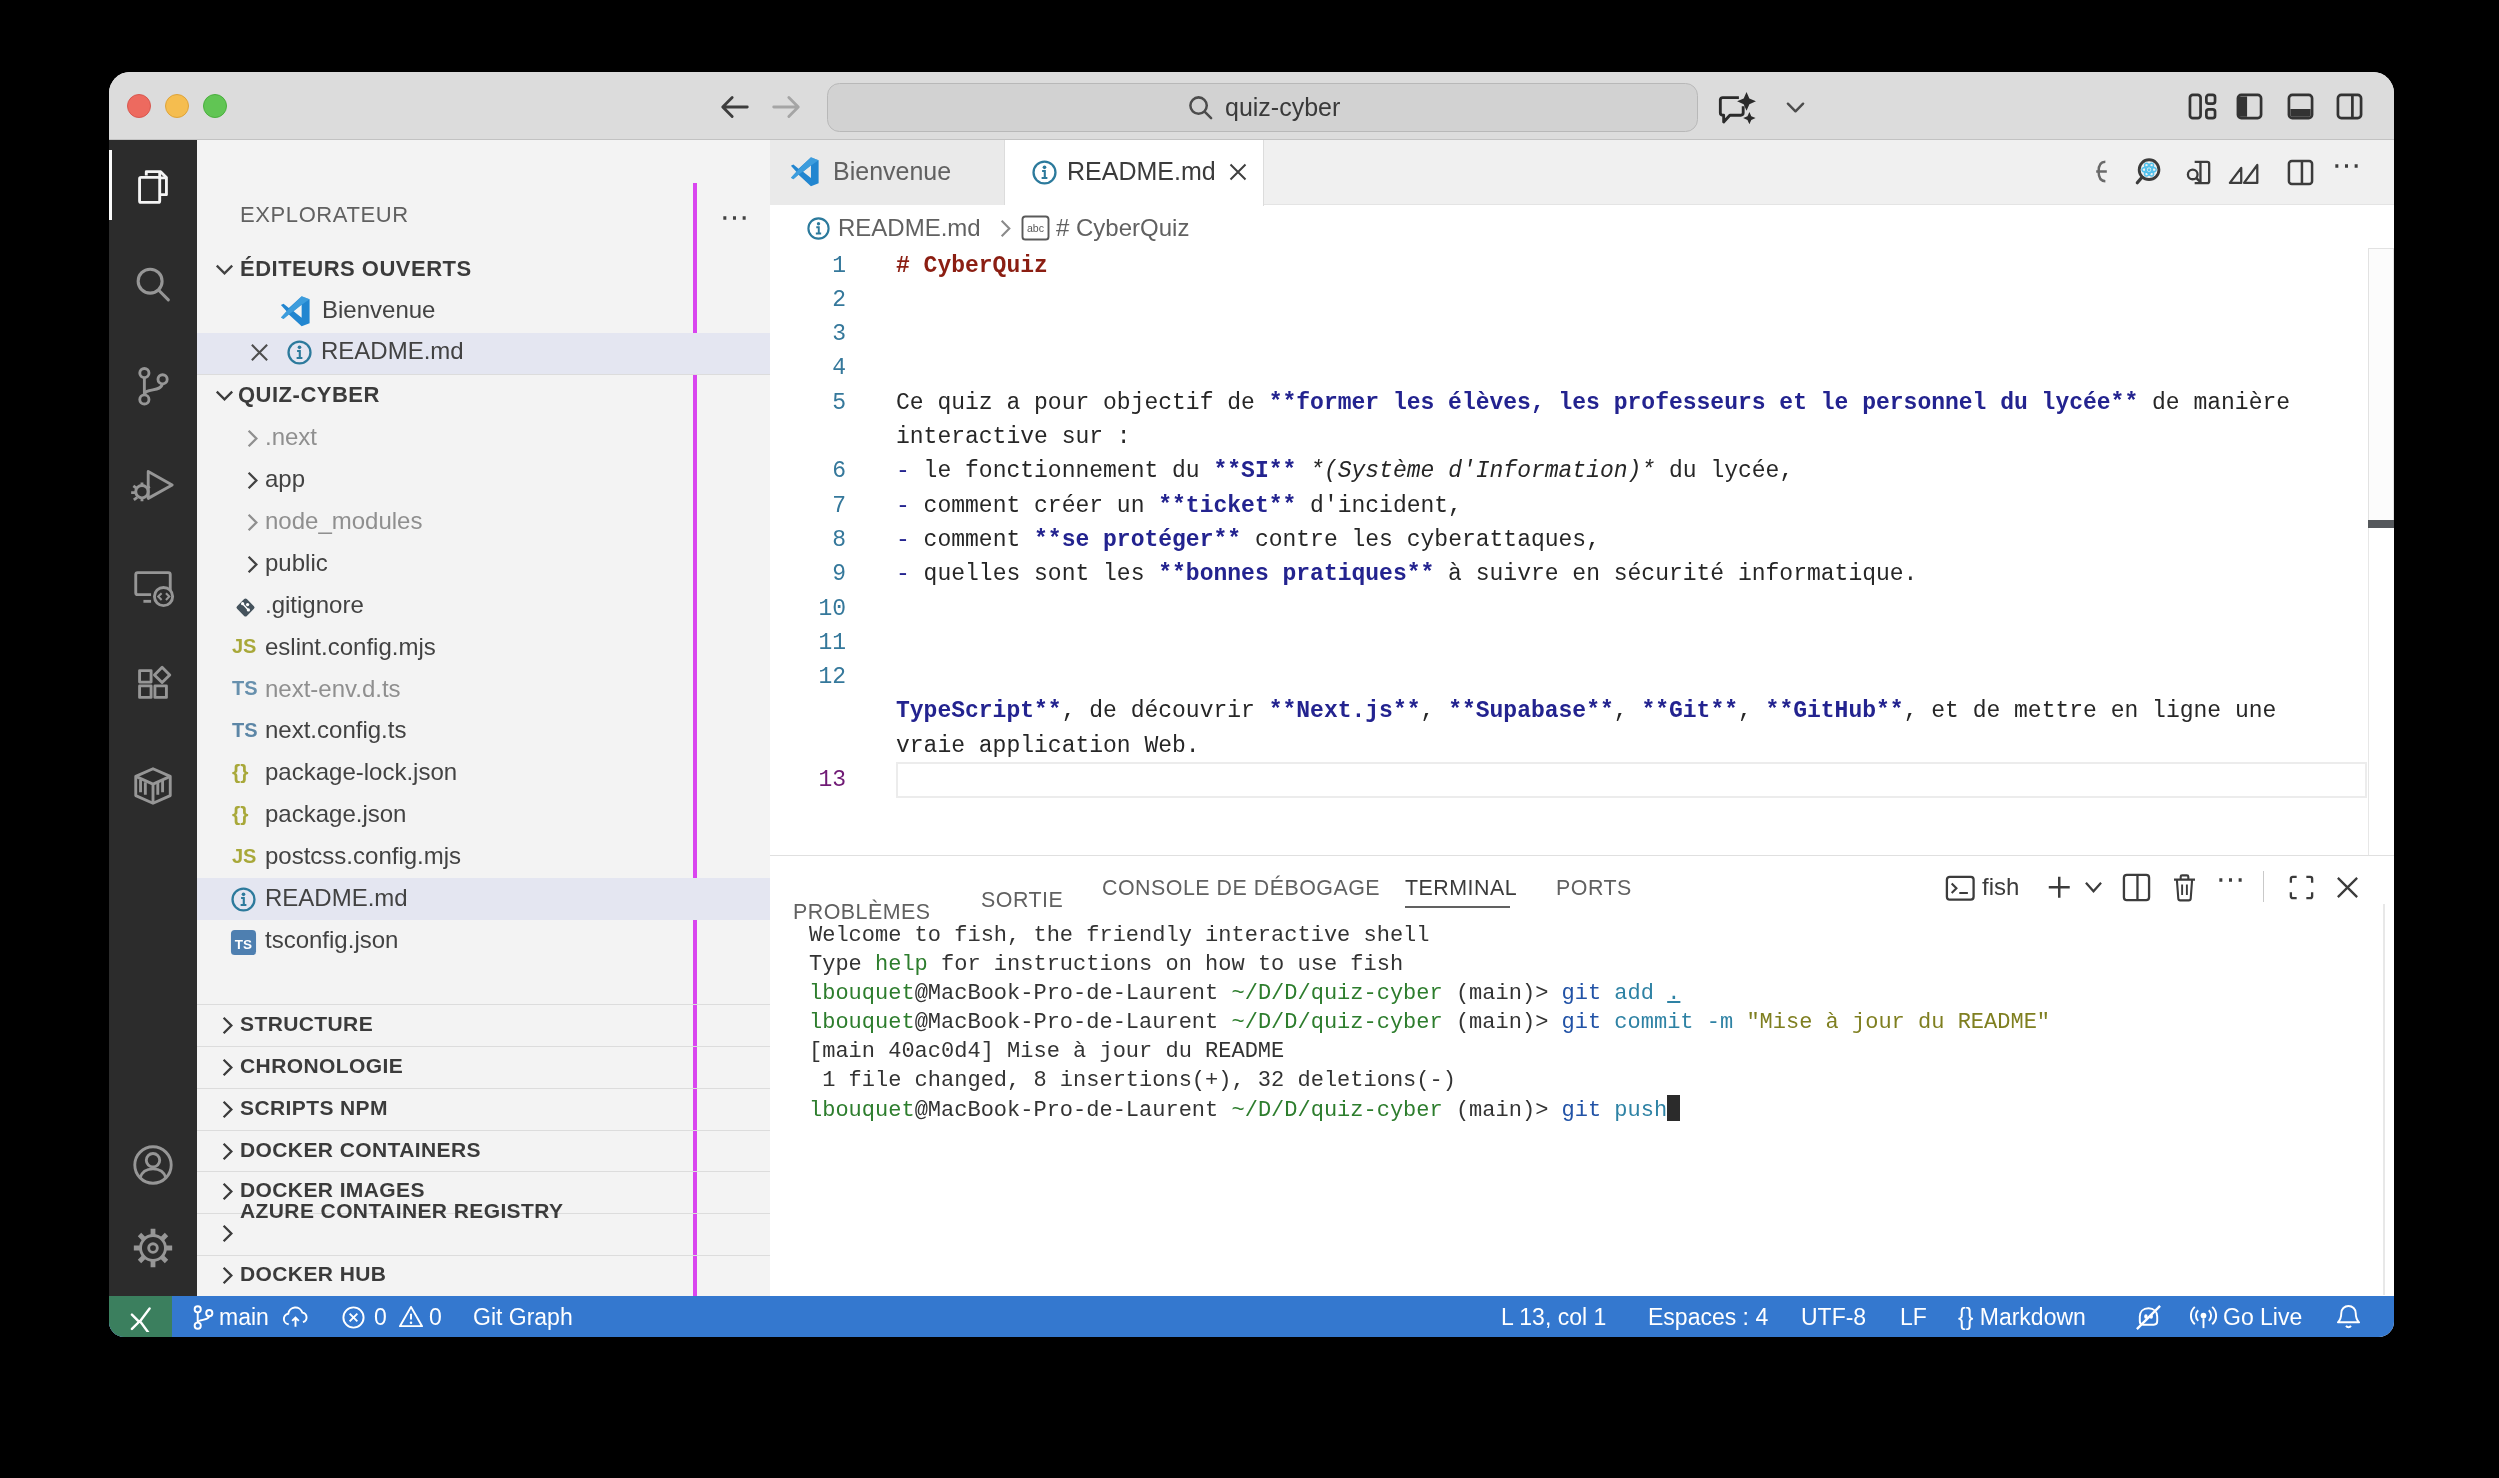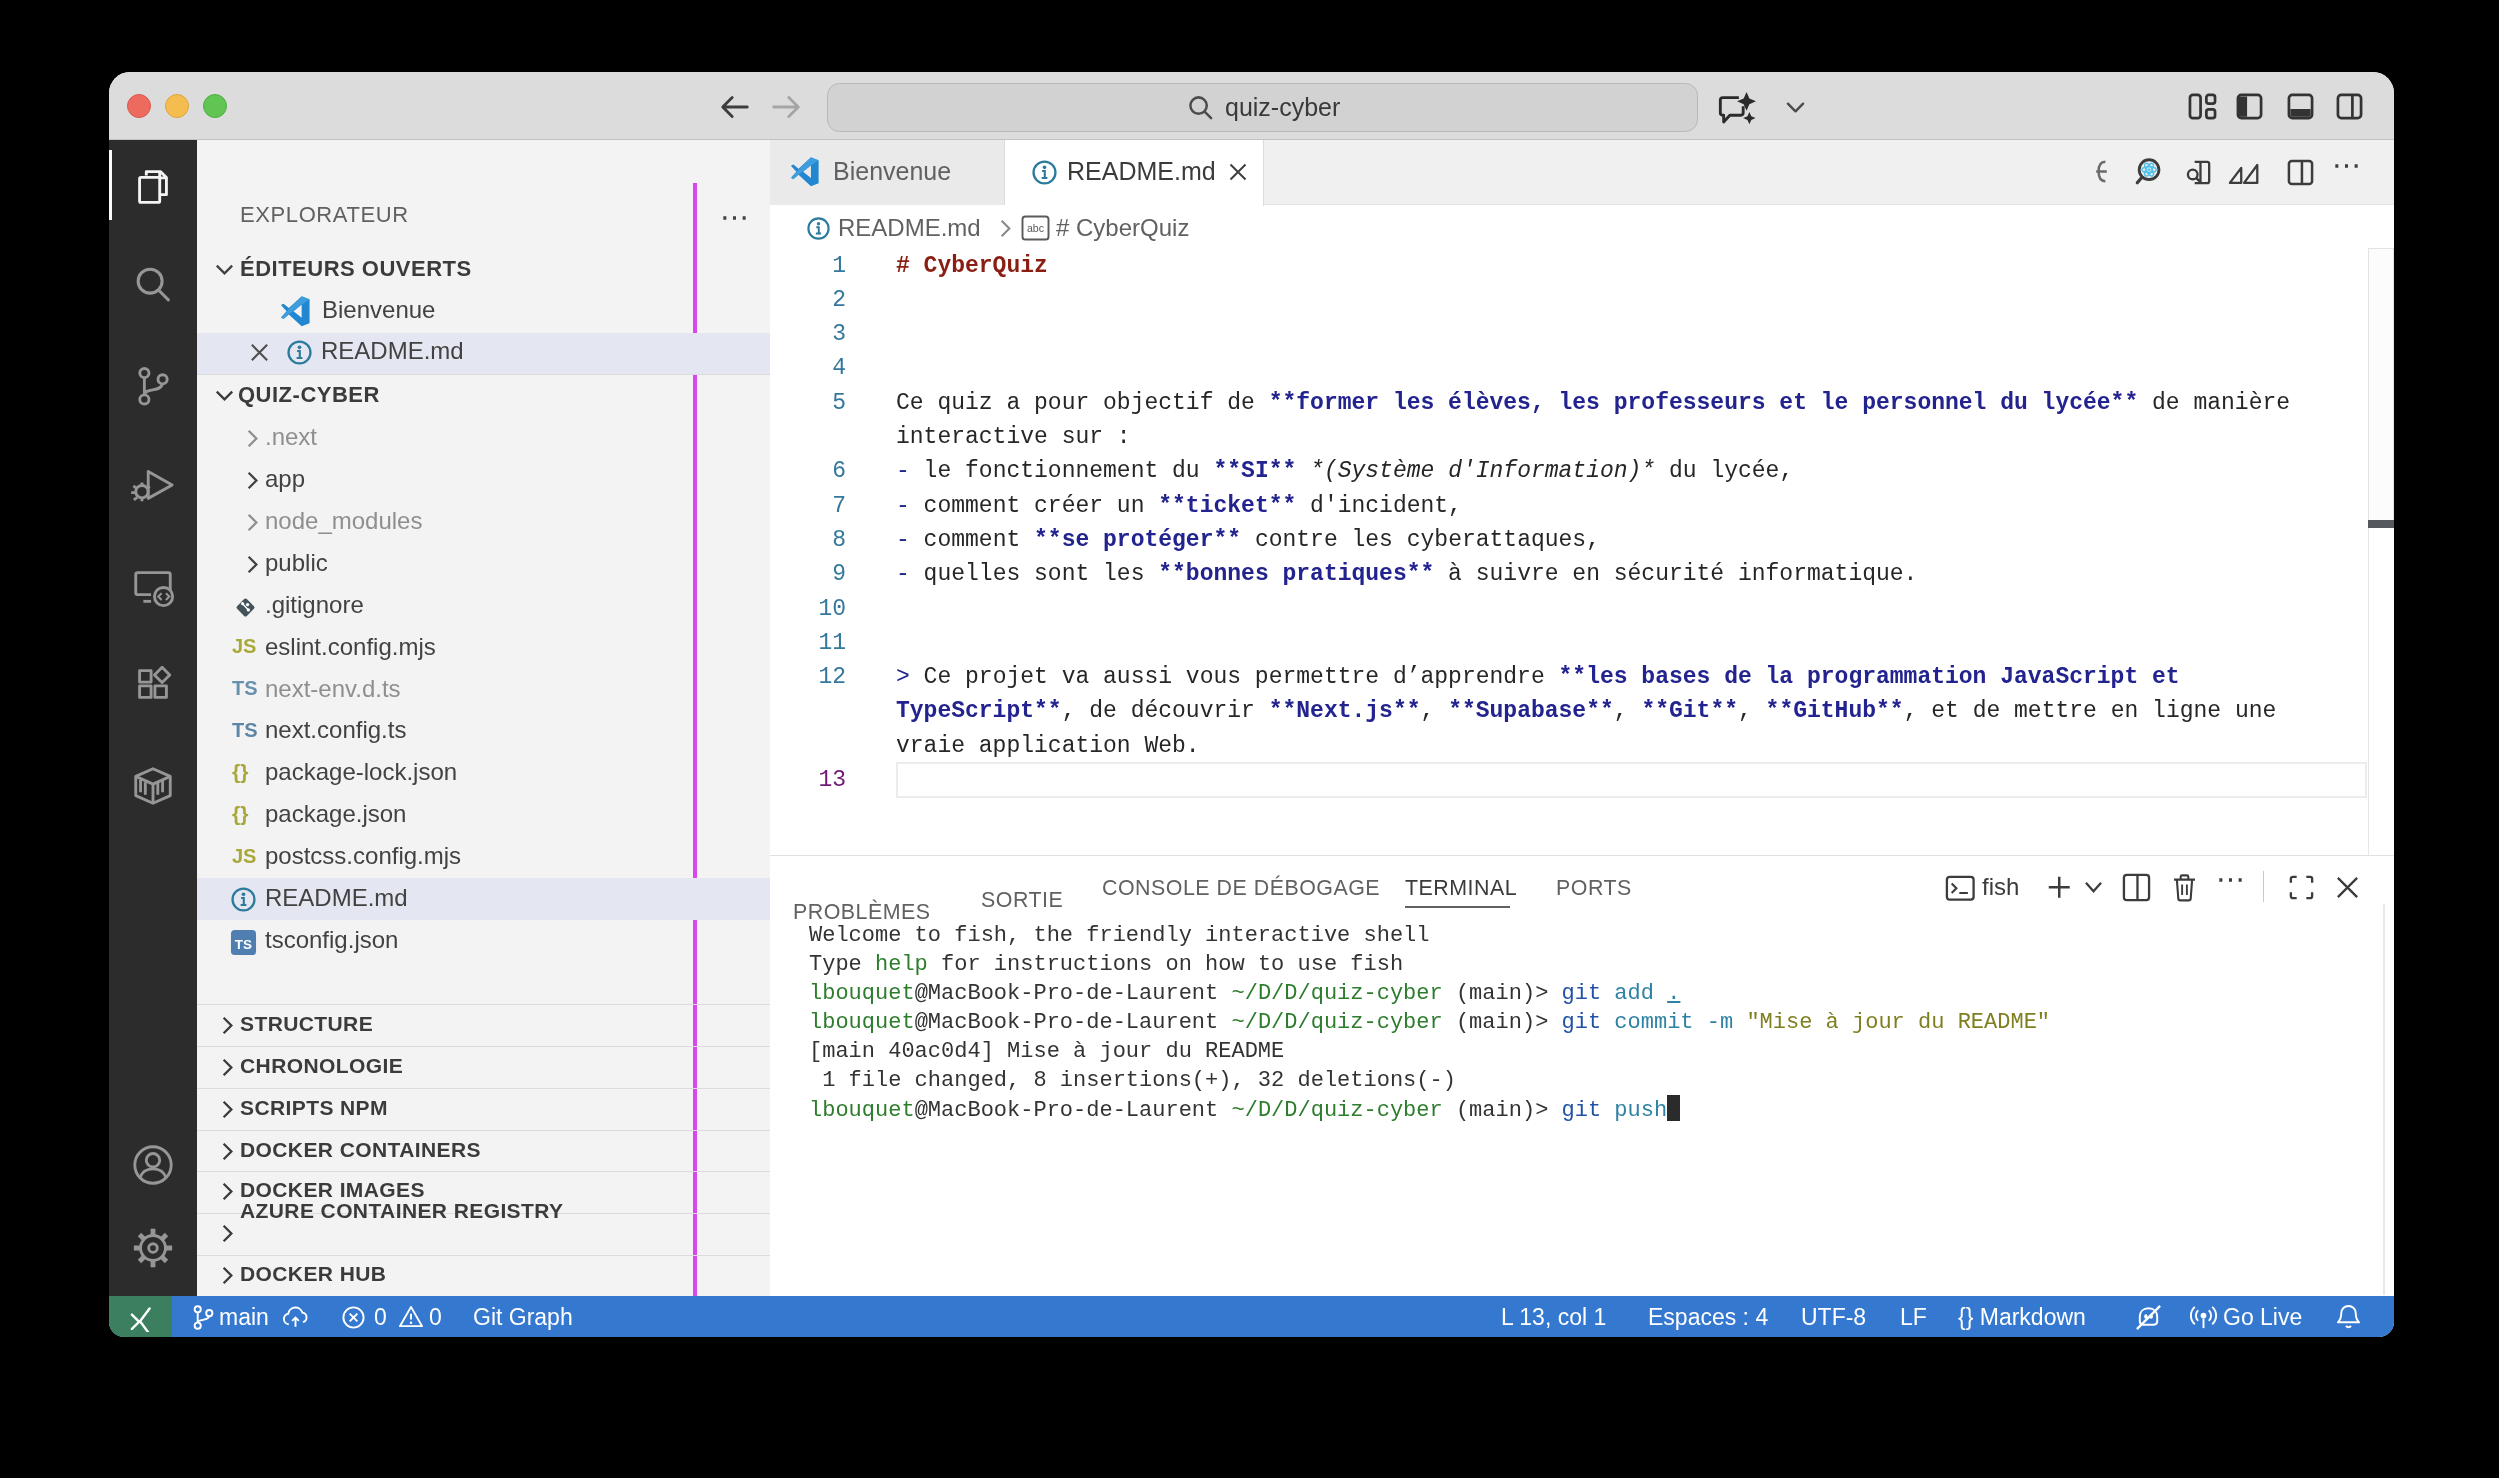--- a/index.html
+++ b/index.html
@@ -372,21 +372,20 @@
     <div class="lnum" style="top:486px;">11</div>
     <div class="lnum" style="top:520px;">12</div>
     <div class="lnum" style="top:623px;color:#701a75;">13</div>
     <div class="eline" style="top:109px;"><span style="color:#8b1e12;font-weight:bold;"># CyberQuiz</span></div>
     <div class="eline" style="top:246px;">Ce quiz a pour objectif de <span class="mdb">**former les élèves, les professeurs et le personnel du lycée**</span> de manière</div>
     <div class="eline" style="top:280px;">interactive sur :</div>
     <div class="eline" style="top:314px;"><span class="mdp">-</span> le fonctionnement du <span class="mdb">**SI**</span> <span class="mdi">*(Système d'Information)*</span> du lycée,</div>
     <div class="eline" style="top:383px;"><span class="mdp">-</span> comment <span class="mdb">**se protéger**</span> contre les cyberattaques,</div>
     <div class="eline" style="top:349px;"><span class="mdp">-</span> comment créer un <span class="mdb">**ticket**</span> d'incident,</div>
     <div class="eline" style="top:417px;"><span class="mdp">-</span> quelles sont les <span class="mdb">**bonnes pratiques**</span> à suivre en sécurité informatique.</div>
-    <div class="eline" style="top:520px;"><span class="mdp">&gt;</span> Ce projet va aussi vous permettre d’apprendre <span class="mdb">**les bases de la programmation JavaScript et</span></div>
     <div class="eline" style="top:554px;"><span class="mdb">TypeScript**</span>, de découvrir <span class="mdb">**Next.js**</span>, <span class="mdb">**Supabase**</span>, <span class="mdb">**Git**</span>, <span class="mdb">**GitHub**</span>, et de mettre en ligne une</div>
     <div class="eline" style="top:589px;">vraie application Web.</div>
     <div class="abs" style="left:1598px;top:110px;width:1px;height:606px;background:#e7e7e7;"></div>
     <div class="abs" style="left:1598px;top:108px;width:26px;height:276px;background:#fcfcfc;border:1px solid #e2e2e2;"></div>
     <div class="abs" style="left:1598px;top:380px;width:26px;height:7.6px;background:#55585c;"></div>
   </div>
   <div id="panel">
     <div class="ptab" style="left:23px;margin-top:24px;">PROBLÈMES</div>
     <div class="ptab" style="left:211px;margin-top:12px;">SORTIE</div>
     <div class="ptab" style="left:332px;">CONSOLE DE DÉBOGAGE</div>

